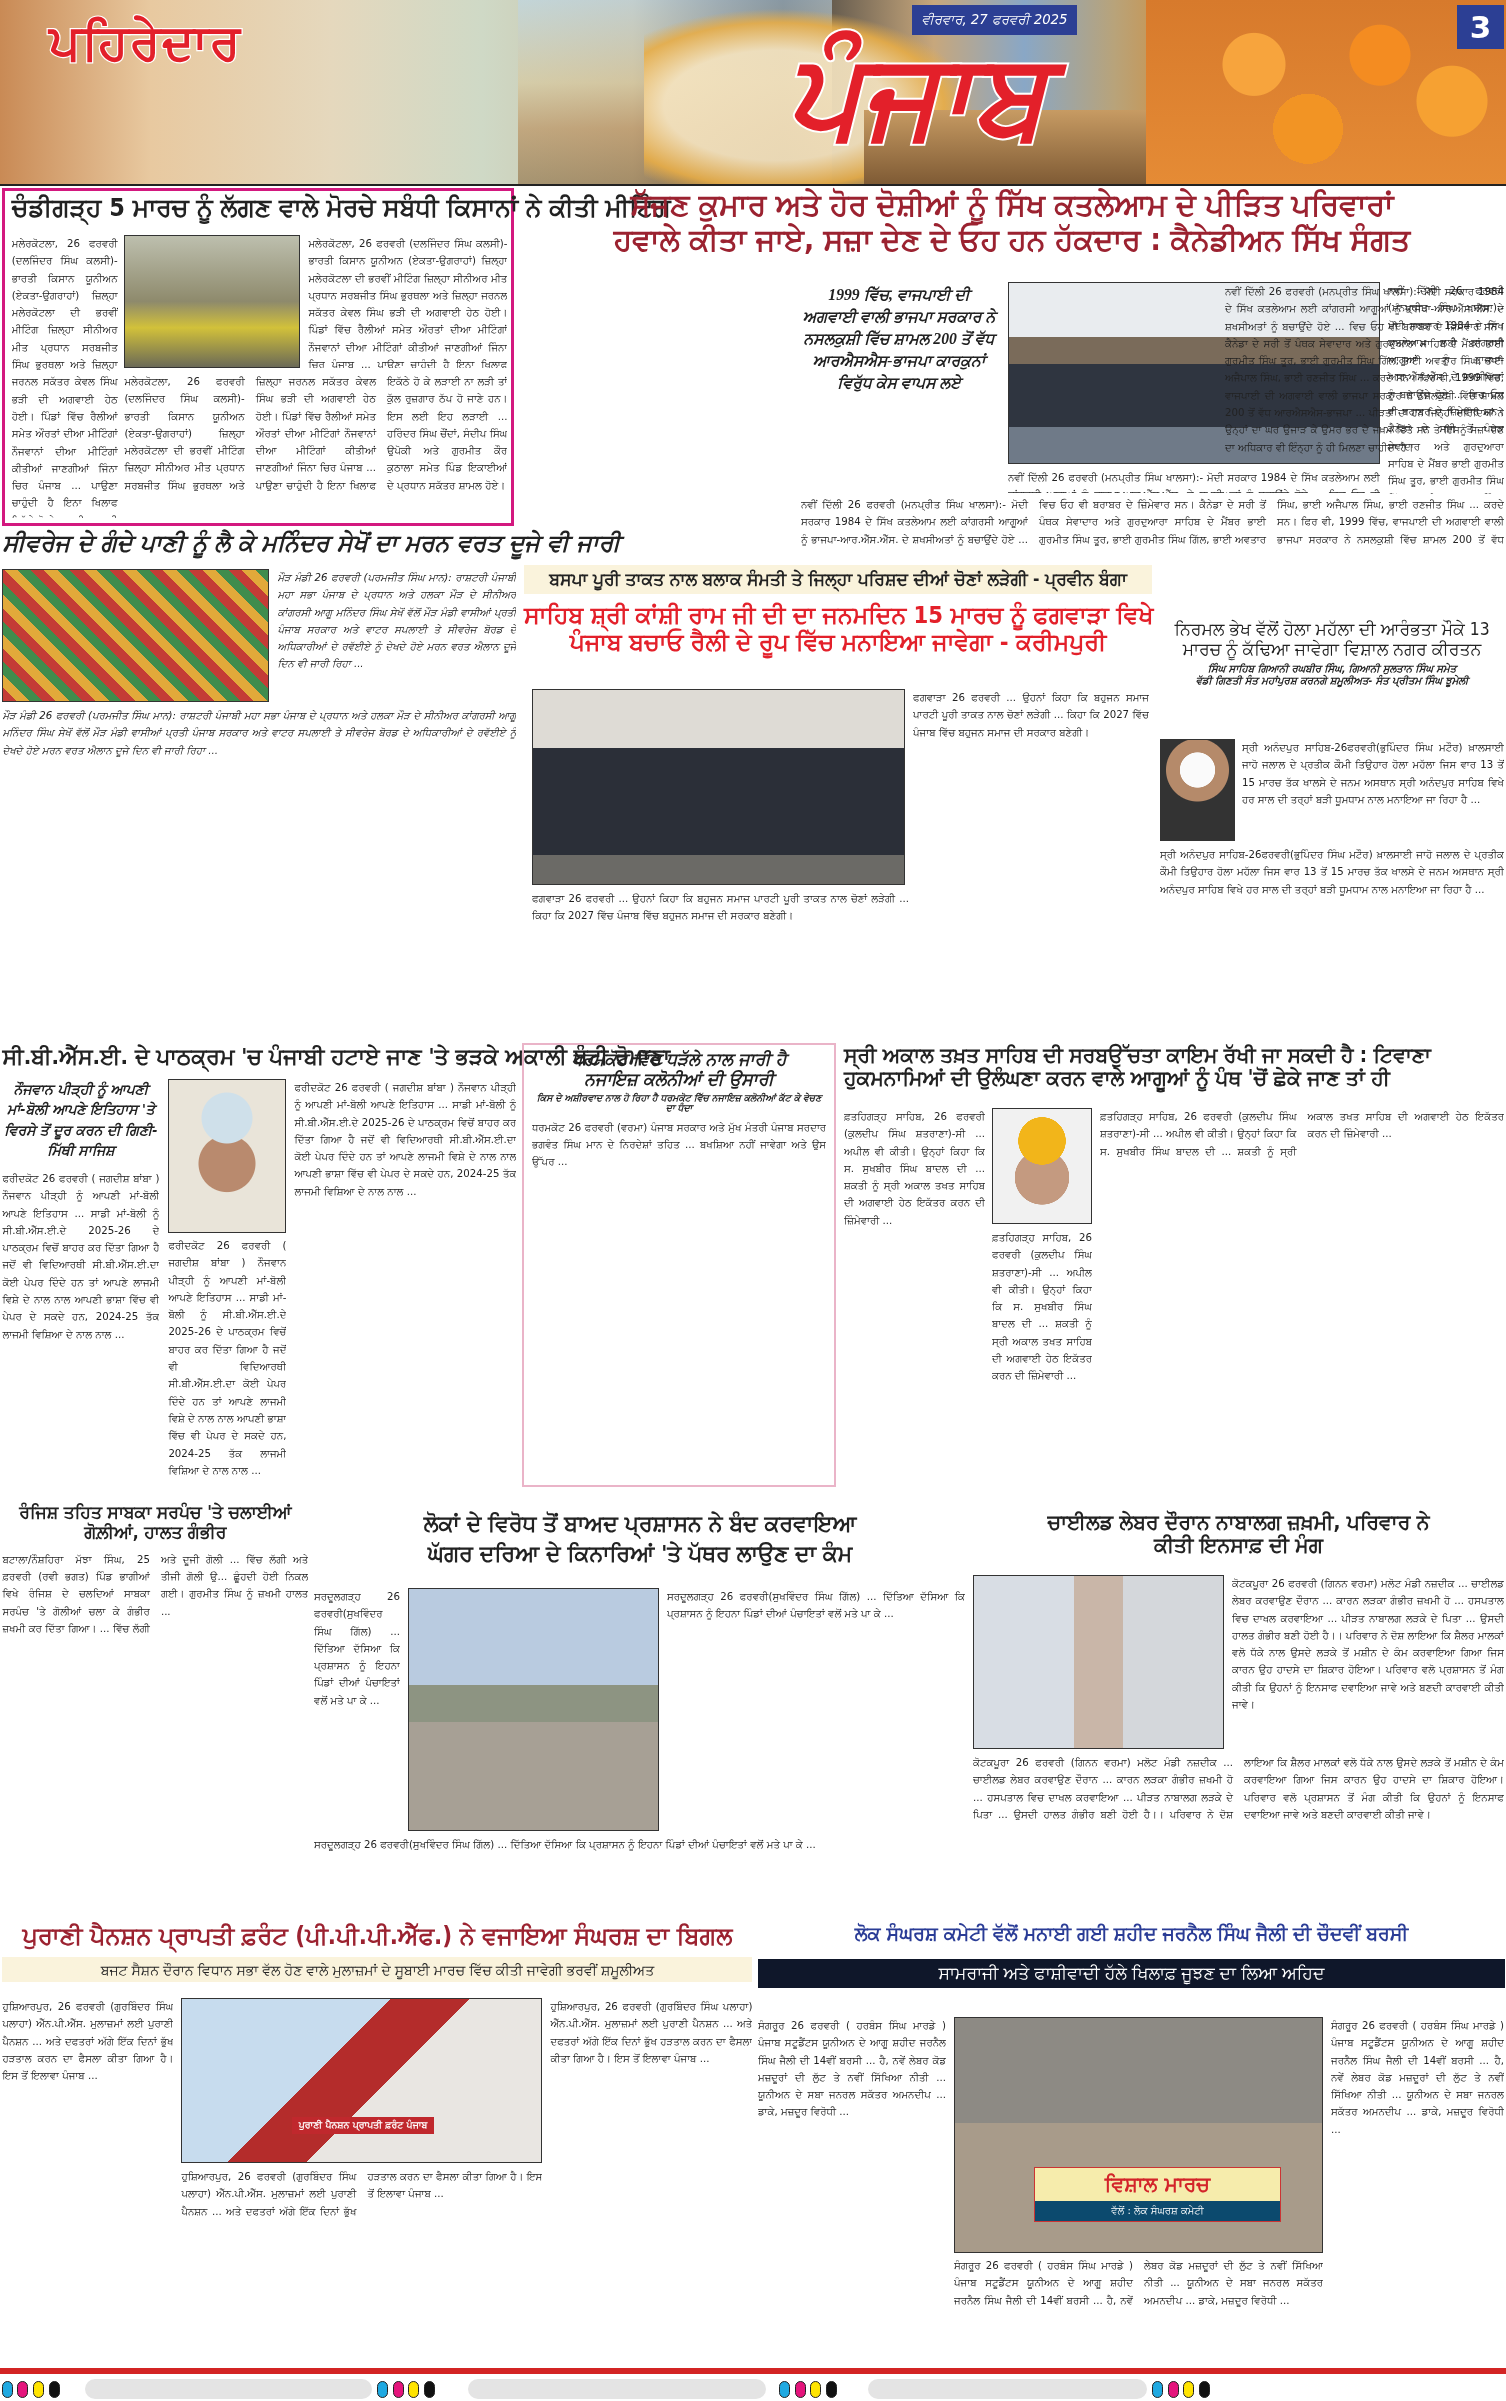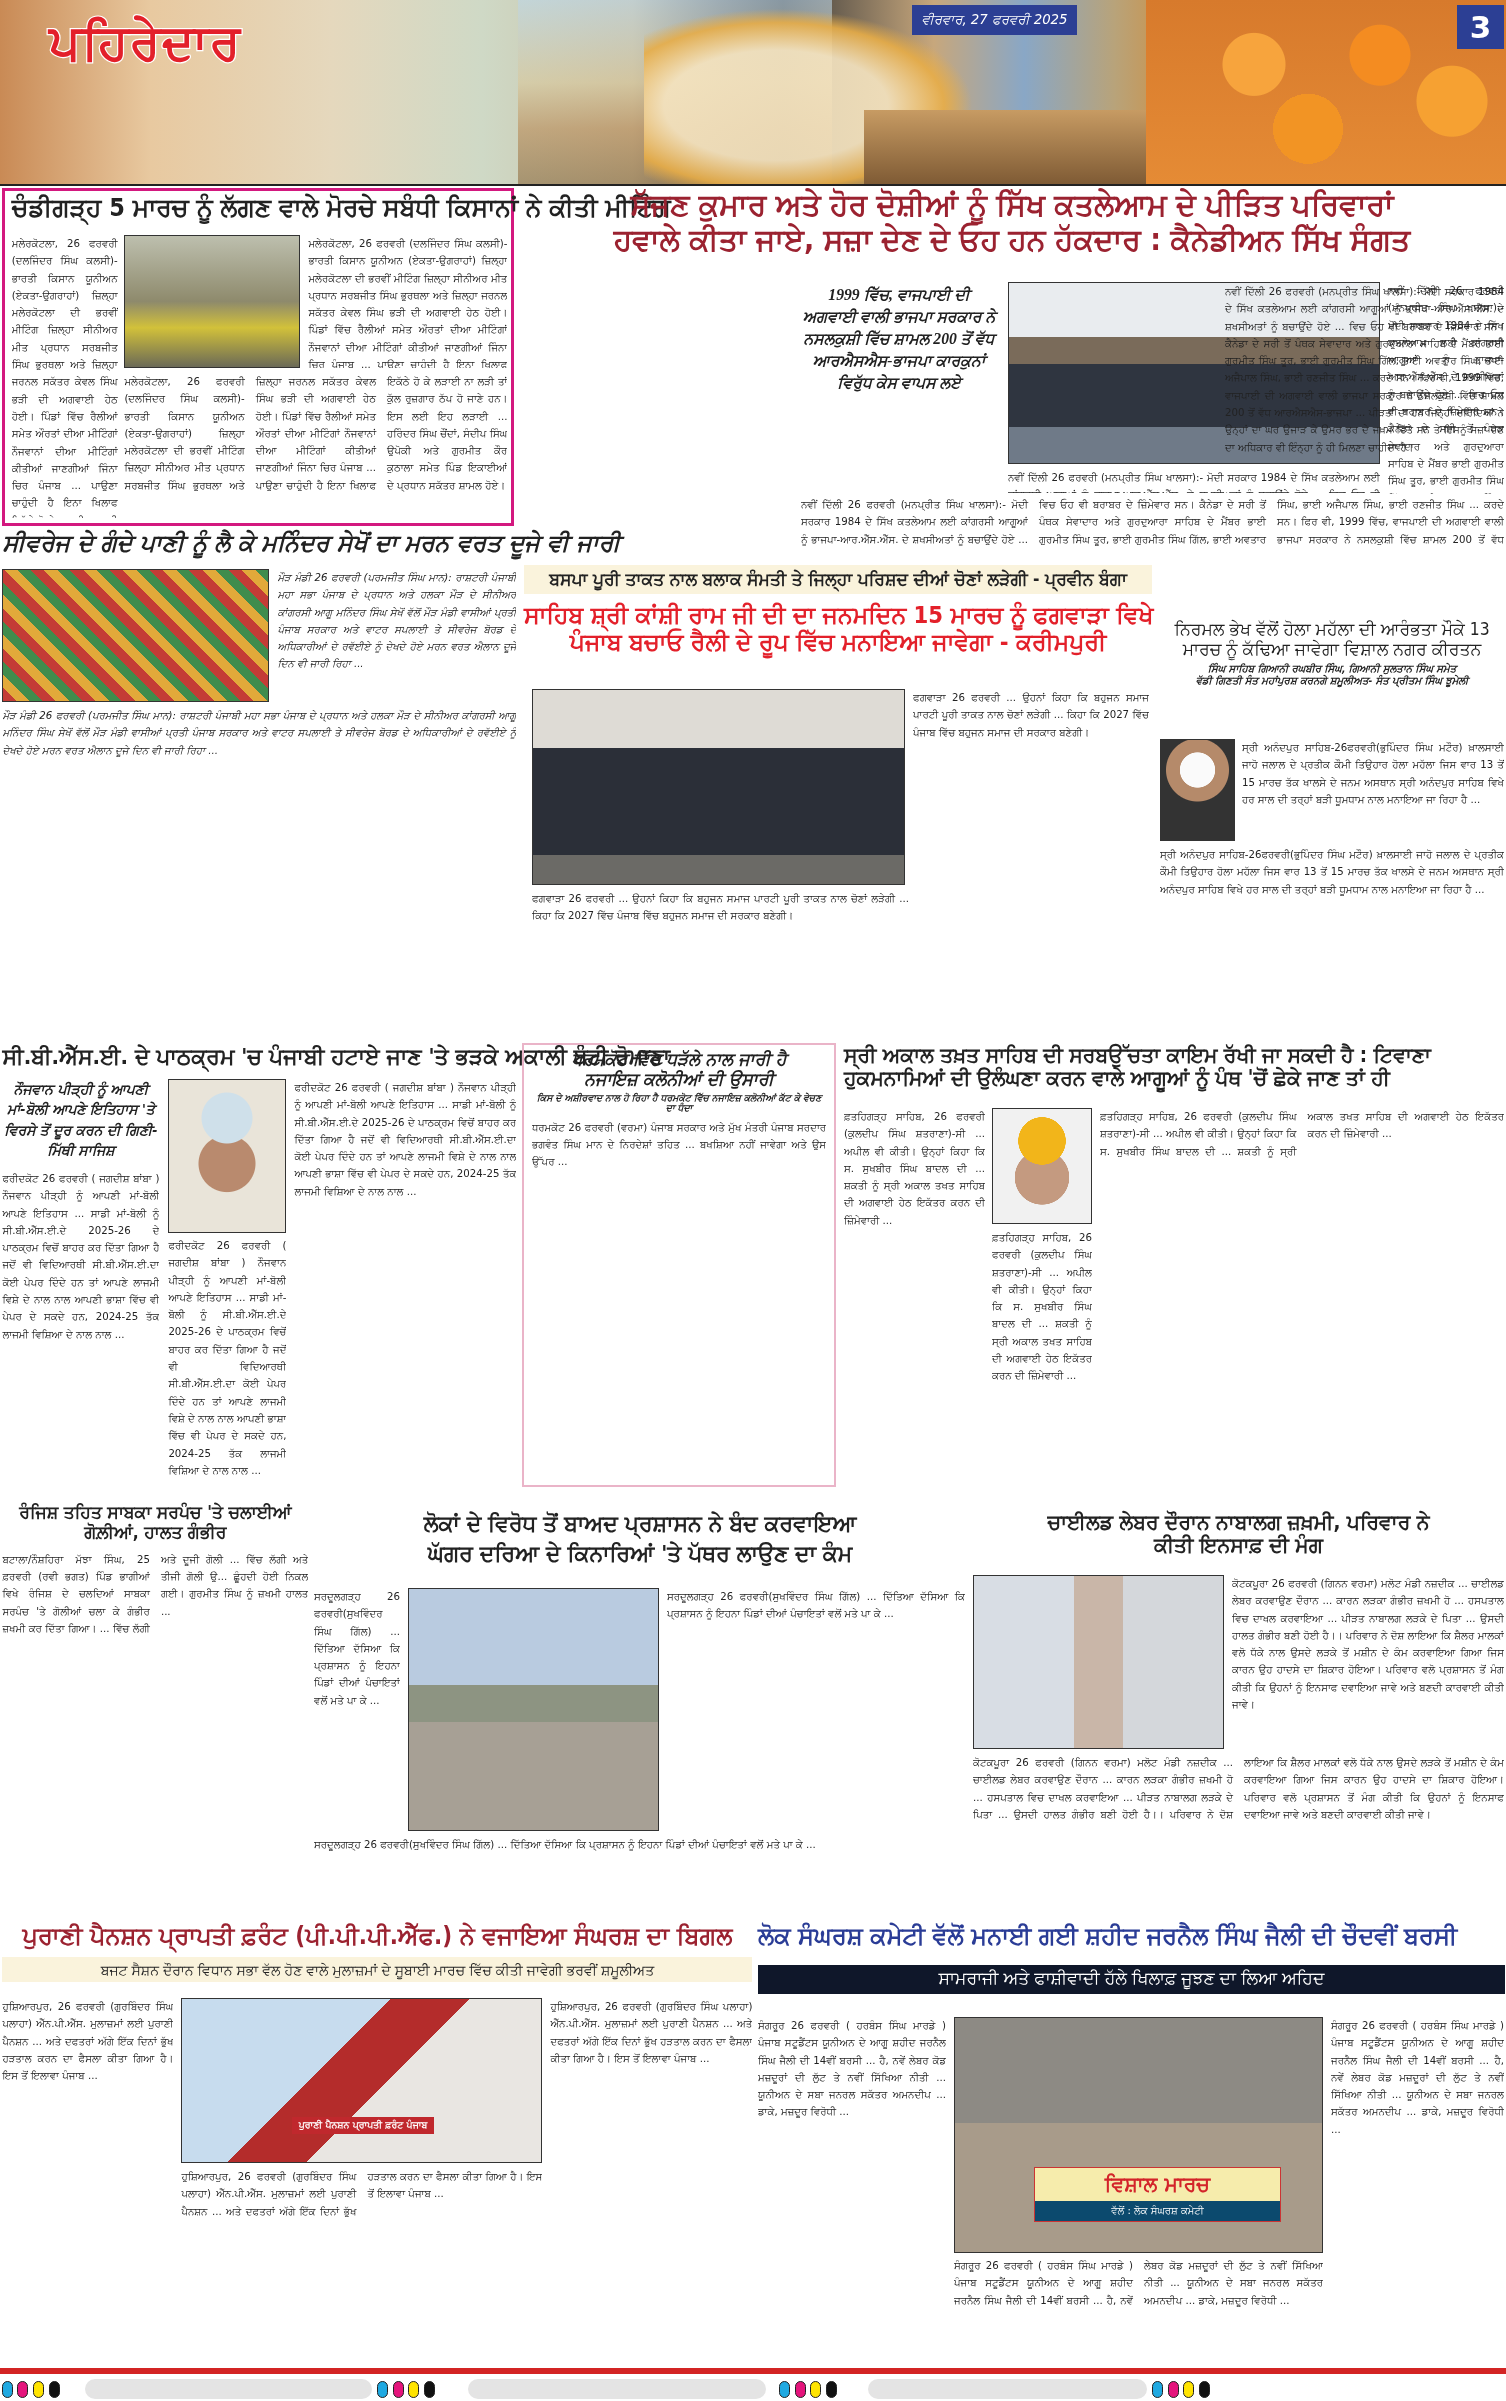--- a/index.html
+++ b/index.html
@@ -36,20 +36,21 @@
 </style>
 </head>
 <body>
 
 <div class="abs masthead">
   <div class="abs sky"></div>
   <div class="abs map"></div>
   <div class="abs field"></div>
   <div class="abs kids"></div>
   <div class="abs logo-left">ਪਹਿਰੇਦਾਰ</div>
+  <div class="abs logo-right">ਪੰਜਾਬ</div>
   <div class="abs date-box" style="left:912px;width:165px;">ਵੀਰਵਾਰ, 27 ਫਰਵਰੀ 2025</div>
   <div class="abs page-num">3</div>
 </div>
 <div class="abs rule-top"></div>
 
 <div class="abs box-pink" style="left:2.4px;top:188px;width:512px;height:338px;">
   <div class="hl" style="font-size:25px;padding:3.1px 6.3px;color:#222;white-space:nowrap;">ਚੰਡੀਗੜ੍ਹ 5 ਮਾਰਚ ਨੂੰ ਲੱਗਣ ਵਾਲੇ ਮੋਰਚੇ ਸਬੰਧੀ ਕਿਸਾਨਾਂ ਨੇ ਕੀਤੀ ਮੀਟਿੰਗ</div>
   <div class="abs body" style="left:6.3px;top:44px;width:106px;height:283px;">ਮਲੇਰਕੋਟਲਾ, 26 ਫਰਵਰੀ (ਦਲਜਿੰਦਰ ਸਿੰਘ ਕਲਸੀ)- ਭਾਰਤੀ ਕਿਸਾਨ ਯੂਨੀਅਨ (ਏਕਤਾ-ਉਗਰਾਹਾਂ) ਜ਼ਿਲ੍ਹਾ ਮਲੇਰਕੋਟਲਾ ਦੀ ਭਰਵੀਂ ਮੀਟਿੰਗ ਜ਼ਿਲ੍ਹਾ ਸੀਨੀਅਰ ਮੀਤ ਪ੍ਰਧਾਨ ਸਰਬਜੀਤ ਸਿੰਘ ਭੁਰਥਲਾ ਅਤੇ ਜ਼ਿਲ੍ਹਾ ਜਰਨਲ ਸਕੱਤਰ ਕੇਵਲ ਸਿੰਘ ਭੜੀ ਦੀ ਅਗਵਾਈ ਹੇਠ ਹੋਈ। ਪਿੰਡਾਂ ਵਿੱਚ ਰੈਲੀਆਂ ਸਮੇਤ ਔਰਤਾਂ ਦੀਆ ਮੀਟਿੰਗਾਂ ਨੌਜਵਾਨਾਂ ਦੀਆ ਮੀਟਿੰਗਾਂ ਕੀਤੀਆਂ ਜਾਣਗੀਆਂ ਜਿੰਨਾ ਚਿਰ ਪੰਜਾਬ ... ਪਾਉਣਾ ਚਾਹੁੰਦੀ ਹੈ ਇਨਾ ਖਿਲਾਫ ਇਕੱਠੇ ਹੋ ਕੇ ਲੜਾਈ ਨਾ ਲੜੀ ਤਾਂ ਕੁੱਲ ਰੁਜ਼ਗਾਰ ਠੱਪ ਹੋ ਜਾਣੇ ਹਨ। ਇਸ ਲਈ ਇਹ ਲੜਾਈ ... ਹਰਿੰਦਰ ਸਿੰਘ ਚੌਂਦਾਂ, ਸੰਦੀਪ ਸਿੰਘ ਉਪੋਕੀ ਅਤੇ ਗੁਰਮੀਤ ਕੌਰ ਕੁਠਾਲਾ ਸਮੇਤ ਪਿੰਡ ਇਕਾਈਆਂ ਦੇ ਪ੍ਰਧਾਨ ਸਕੱਤਰ ਸ਼ਾਮਲ ਹੋਏ।</div>
   <div class="abs photo" style="left:119px;top:44px;width:176px;height:133px;background:linear-gradient(180deg,#bdbfae,#8e8a6c 50%,#d2c13a 70%,#6b6a57);"></div>
   <div class="abs body cols3" style="left:119px;top:182px;width:383px;height:145px;">ਮਲੇਰਕੋਟਲਾ, 26 ਫਰਵਰੀ (ਦਲਜਿੰਦਰ ਸਿੰਘ ਕਲਸੀ)- ਭਾਰਤੀ ਕਿਸਾਨ ਯੂਨੀਅਨ (ਏਕਤਾ-ਉਗਰਾਹਾਂ) ਜ਼ਿਲ੍ਹਾ ਮਲੇਰਕੋਟਲਾ ਦੀ ਭਰਵੀਂ ਮੀਟਿੰਗ ਜ਼ਿਲ੍ਹਾ ਸੀਨੀਅਰ ਮੀਤ ਪ੍ਰਧਾਨ ਸਰਬਜੀਤ ਸਿੰਘ ਭੁਰਥਲਾ ਅਤੇ ਜ਼ਿਲ੍ਹਾ ਜਰਨਲ ਸਕੱਤਰ ਕੇਵਲ ਸਿੰਘ ਭੜੀ ਦੀ ਅਗਵਾਈ ਹੇਠ ਹੋਈ। ਪਿੰਡਾਂ ਵਿੱਚ ਰੈਲੀਆਂ ਸਮੇਤ ਔਰਤਾਂ ਦੀਆ ਮੀਟਿੰਗਾਂ ਨੌਜਵਾਨਾਂ ਦੀਆ ਮੀਟਿੰਗਾਂ ਕੀਤੀਆਂ ਜਾਣਗੀਆਂ ਜਿੰਨਾ ਚਿਰ ਪੰਜਾਬ ... ਪਾਉਣਾ ਚਾਹੁੰਦੀ ਹੈ ਇਨਾ ਖਿਲਾਫ ਇਕੱਠੇ ਹੋ ਕੇ ਲੜਾਈ ਨਾ ਲੜੀ ਤਾਂ ਕੁੱਲ ਰੁਜ਼ਗਾਰ ਠੱਪ ਹੋ ਜਾਣੇ ਹਨ। ਇਸ ਲਈ ਇਹ ਲੜਾਈ ... ਹਰਿੰਦਰ ਸਿੰਘ ਚੌਂਦਾਂ, ਸੰਦੀਪ ਸਿੰਘ ਉਪੋਕੀ ਅਤੇ ਗੁਰਮੀਤ ਕੌਰ ਕੁਠਾਲਾ ਸਮੇਤ ਪਿੰਡ ਇਕਾਈਆਂ ਦੇ ਪ੍ਰਧਾਨ ਸਕੱਤਰ ਸ਼ਾਮਲ ਹੋਏ।</div>
@@ -147,21 +148,21 @@
   <div class="caption-bar hl" style="font-size:14px;font-weight:normal;padding:4.7px 3.1px;text-align:center;margin-top:6.3px;white-space:nowrap;">ਬਜਟ ਸੈਸ਼ਨ ਦੌਰਾਨ ਵਿਧਾਨ ਸਭਾ ਵੱਲ ਹੋਣ ਵਾਲੇ ਮੁਲਾਜ਼ਮਾਂ ਦੇ ਸੂਬਾਈ ਮਾਰਚ ਵਿੱਚ ਕੀਤੀ ਜਾਵੇਗੀ ਭਰਵੀਂ ਸ਼ਮੂਲੀਅਤ</div>
   <div class="abs body" style="left:0;top:75px;width:171px;height:365px;">ਹੁਸ਼ਿਆਰਪੁਰ, 26 ਫਰਵਰੀ (ਗੁਰਬਿੰਦਰ ਸਿੰਘ ਪਲਾਹਾ) ਐੱਨ.ਪੀ.ਐੱਸ. ਮੁਲਾਜ਼ਮਾਂ ਲਈ ਪੁਰਾਣੀ ਪੈਨਸ਼ਨ ... ਅਤੇ ਦਫਤਰਾਂ ਅੱਗੇ ਇੱਕ ਦਿਨਾਂ ਭੁੱਖ ਹੜਤਾਲ ਕਰਨ ਦਾ ਫੈਸਲਾ ਕੀਤਾ ਗਿਆ ਹੈ। ਇਸ ਤੋਂ ਇਲਾਵਾ ਪੰਜਾਬ ...</div>
   <div class="abs photo" style="left:179px;top:75px;width:361px;height:165px;background:linear-gradient(135deg,#c7dcee 0 40%,#b42c2b 40% 55%,#e9e6e2 55%);">
     <div style="position:absolute;left:110px;top:118px;background:#c0282d;color:#fff;font-size:9.4px;padding:2.4px 6.3px;font-weight:bold;">ਪੁਰਾਣੀ ਪੈਨਸ਼ਨ ਪ੍ਰਾਪਤੀ ਫ਼ਰੰਟ ਪੰਜਾਬ</div>
   </div>
   <div class="abs body" style="left:548px;top:75px;width:202px;height:365px;">ਹੁਸ਼ਿਆਰਪੁਰ, 26 ਫਰਵਰੀ (ਗੁਰਬਿੰਦਰ ਸਿੰਘ ਪਲਾਹਾ) ਐੱਨ.ਪੀ.ਐੱਸ. ਮੁਲਾਜ਼ਮਾਂ ਲਈ ਪੁਰਾਣੀ ਪੈਨਸ਼ਨ ... ਅਤੇ ਦਫਤਰਾਂ ਅੱਗੇ ਇੱਕ ਦਿਨਾਂ ਭੁੱਖ ਹੜਤਾਲ ਕਰਨ ਦਾ ਫੈਸਲਾ ਕੀਤਾ ਗਿਆ ਹੈ। ਇਸ ਤੋਂ ਇਲਾਵਾ ਪੰਜਾਬ ...</div>
   <div class="abs body cols2" style="left:179px;top:245px;width:361px;height:195px;">ਹੁਸ਼ਿਆਰਪੁਰ, 26 ਫਰਵਰੀ (ਗੁਰਬਿੰਦਰ ਸਿੰਘ ਪਲਾਹਾ) ਐੱਨ.ਪੀ.ਐੱਸ. ਮੁਲਾਜ਼ਮਾਂ ਲਈ ਪੁਰਾਣੀ ਪੈਨਸ਼ਨ ... ਅਤੇ ਦਫਤਰਾਂ ਅੱਗੇ ਇੱਕ ਦਿਨਾਂ ਭੁੱਖ ਹੜਤਾਲ ਕਰਨ ਦਾ ਫੈਸਲਾ ਕੀਤਾ ਗਿਆ ਹੈ। ਇਸ ਤੋਂ ਇਲਾਵਾ ਪੰਜਾਬ ...</div>
 </div>
 
 <div class="abs" style="left:758px;top:1923px;width:747px;height:444px;">
-  <div class="hl" style="font-size:24px;color:#2a3c96;white-space:nowrap;text-align:left;">ਲੋਕ ਸੰਘਰਸ਼ ਕਮੇਟੀ ਵੱਲੋਂ ਮਨਾਈ ਗਈ ਸ਼ਹੀਦ ਜਰਨੈਲ ਸਿੰਘ ਜੈਲੀ ਦੀ ਚੌਦਵੀਂ ਬਰਸੀ</div>
+  <div class="hl" style="font-size:19px;color:#2a3c96;white-space:nowrap;text-align:center;">ਲੋਕ ਸੰਘਰਸ਼ ਕਮੇਟੀ ਵੱਲੋਂ ਮਨਾਈ ਗਈ ਸ਼ਹੀਦ ਜਰਨੈਲ ਸਿੰਘ ਜੈਲੀ ਦੀ ਚੌਦਵੀਂ ਬਰਸੀ</div>
   <div class="hl" style="font-size:17.3px;font-weight:normal;color:#fff;background:#0f172a;padding:4.7px 3.1px;text-align:center;margin-top:14px;">ਸਾਮਰਾਜੀ ਅਤੇ ਫਾਸ਼ੀਵਾਦੀ ਹੱਲੇ ਖਿਲਾਫ਼ ਜੂਝਣ ਦਾ ਲਿਆ ਅਹਿਦ</div>
   <div class="abs body" style="left:0;top:94px;width:188px;height:345px;">ਸੰਗਰੂਰ 26 ਫਰਵਰੀ ( ਹਰਬੰਸ ਸਿੰਘ ਮਾਰਡੇ ) ਪੰਜਾਬ ਸਟੂਡੈਂਟਸ ਯੂਨੀਅਨ ਦੇ ਆਗੂ ਸ਼ਹੀਦ ਜਰਨੈਲ ਸਿੰਘ ਜੈਲੀ ਦੀ 14ਵੀਂ ਬਰਸੀ ... ਹੈ, ਨਵੇਂ ਲੇਬਰ ਕੋਡ ਮਜ਼ਦੂਰਾਂ ਦੀ ਲੁੱਟ ਤੇ ਨਵੀਂ ਸਿੱਖਿਆ ਨੀਤੀ ... ਯੂਨੀਅਨ ਦੇ ਸਬਾ ਜਨਰਲ ਸਕੱਤਰ ਅਮਨਦੀਪ ... ਡਾਕੇ, ਮਜ਼ਦੂਰ ਵਿਰੋਧੀ ...</div>
   <div class="abs photo" style="left:196px;top:94px;width:369px;height:236px;background:linear-gradient(180deg,#8d8a84 0 45%,#a89b8a 45%);">
     <div style="position:absolute;left:79px;top:149px;width:247px;height:55px;background:#f6ecac;border:0.8px solid #c33;text-align:center;">
       <div style="color:#d3242a;font-weight:bold;font-size:20.4px;line-height:33px;">ਵਿਸ਼ਾਲ ਮਾਰਚ</div>
       <div style="background:#0c4a6e;color:#fff;font-size:10px;line-height:20.4px;">ਵੱਲੋਂ : ਲੋਕ ਸੰਘਰਸ਼ ਕਮੇਟੀ</div>
     </div>
   </div>
   <div class="abs body" style="left:573px;top:94px;width:173px;height:345px;">ਸੰਗਰੂਰ 26 ਫਰਵਰੀ ( ਹਰਬੰਸ ਸਿੰਘ ਮਾਰਡੇ ) ਪੰਜਾਬ ਸਟੂਡੈਂਟਸ ਯੂਨੀਅਨ ਦੇ ਆਗੂ ਸ਼ਹੀਦ ਜਰਨੈਲ ਸਿੰਘ ਜੈਲੀ ਦੀ 14ਵੀਂ ਬਰਸੀ ... ਹੈ, ਨਵੇਂ ਲੇਬਰ ਕੋਡ ਮਜ਼ਦੂਰਾਂ ਦੀ ਲੁੱਟ ਤੇ ਨਵੀਂ ਸਿੱਖਿਆ ਨੀਤੀ ... ਯੂਨੀਅਨ ਦੇ ਸਬਾ ਜਨਰਲ ਸਕੱਤਰ ਅਮਨਦੀਪ ... ਡਾਕੇ, ਮਜ਼ਦੂਰ ਵਿਰੋਧੀ ...</div>
   <div class="abs body cols2" style="left:196px;top:334px;width:369px;height:106px;">ਸੰਗਰੂਰ 26 ਫਰਵਰੀ ( ਹਰਬੰਸ ਸਿੰਘ ਮਾਰਡੇ ) ਪੰਜਾਬ ਸਟੂਡੈਂਟਸ ਯੂਨੀਅਨ ਦੇ ਆਗੂ ਸ਼ਹੀਦ ਜਰਨੈਲ ਸਿੰਘ ਜੈਲੀ ਦੀ 14ਵੀਂ ਬਰਸੀ ... ਹੈ, ਨਵੇਂ ਲੇਬਰ ਕੋਡ ਮਜ਼ਦੂਰਾਂ ਦੀ ਲੁੱਟ ਤੇ ਨਵੀਂ ਸਿੱਖਿਆ ਨੀਤੀ ... ਯੂਨੀਅਨ ਦੇ ਸਬਾ ਜਨਰਲ ਸਕੱਤਰ ਅਮਨਦੀਪ ... ਡਾਕੇ, ਮਜ਼ਦੂਰ ਵਿਰੋਧੀ ...</div>

